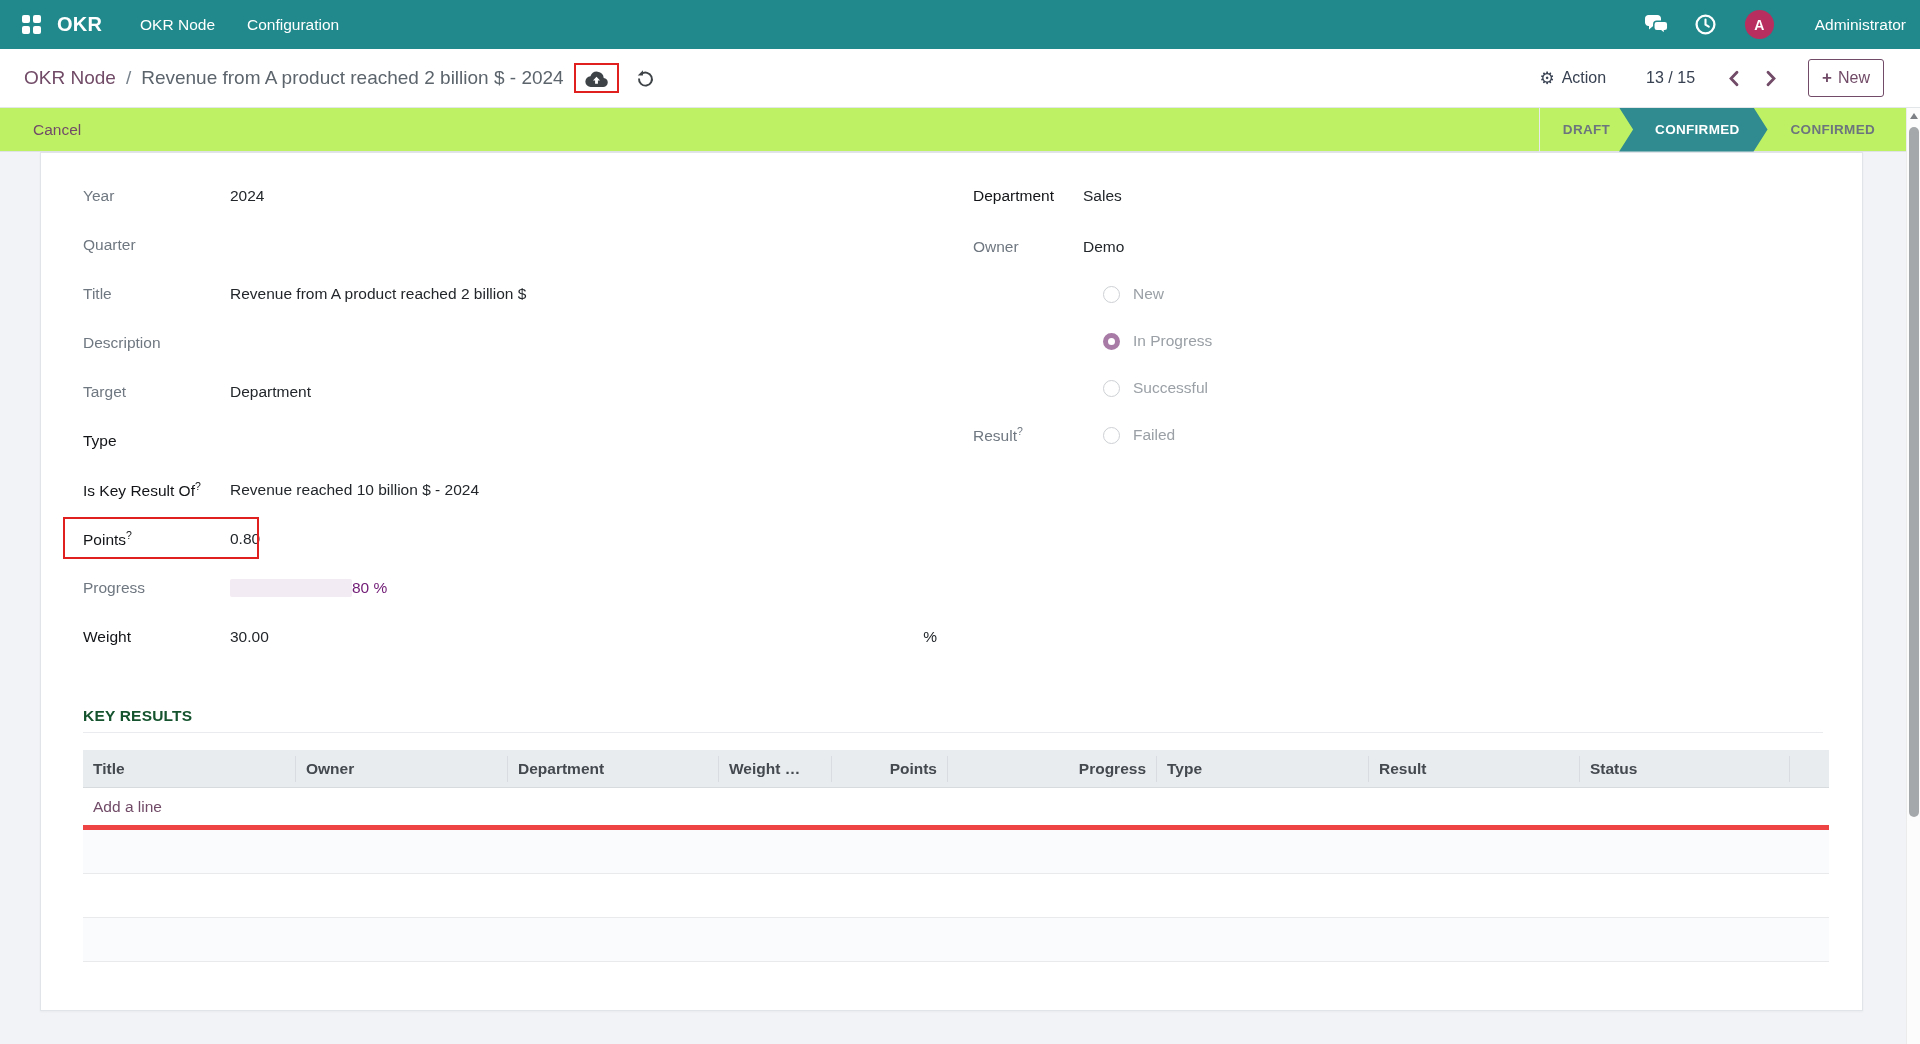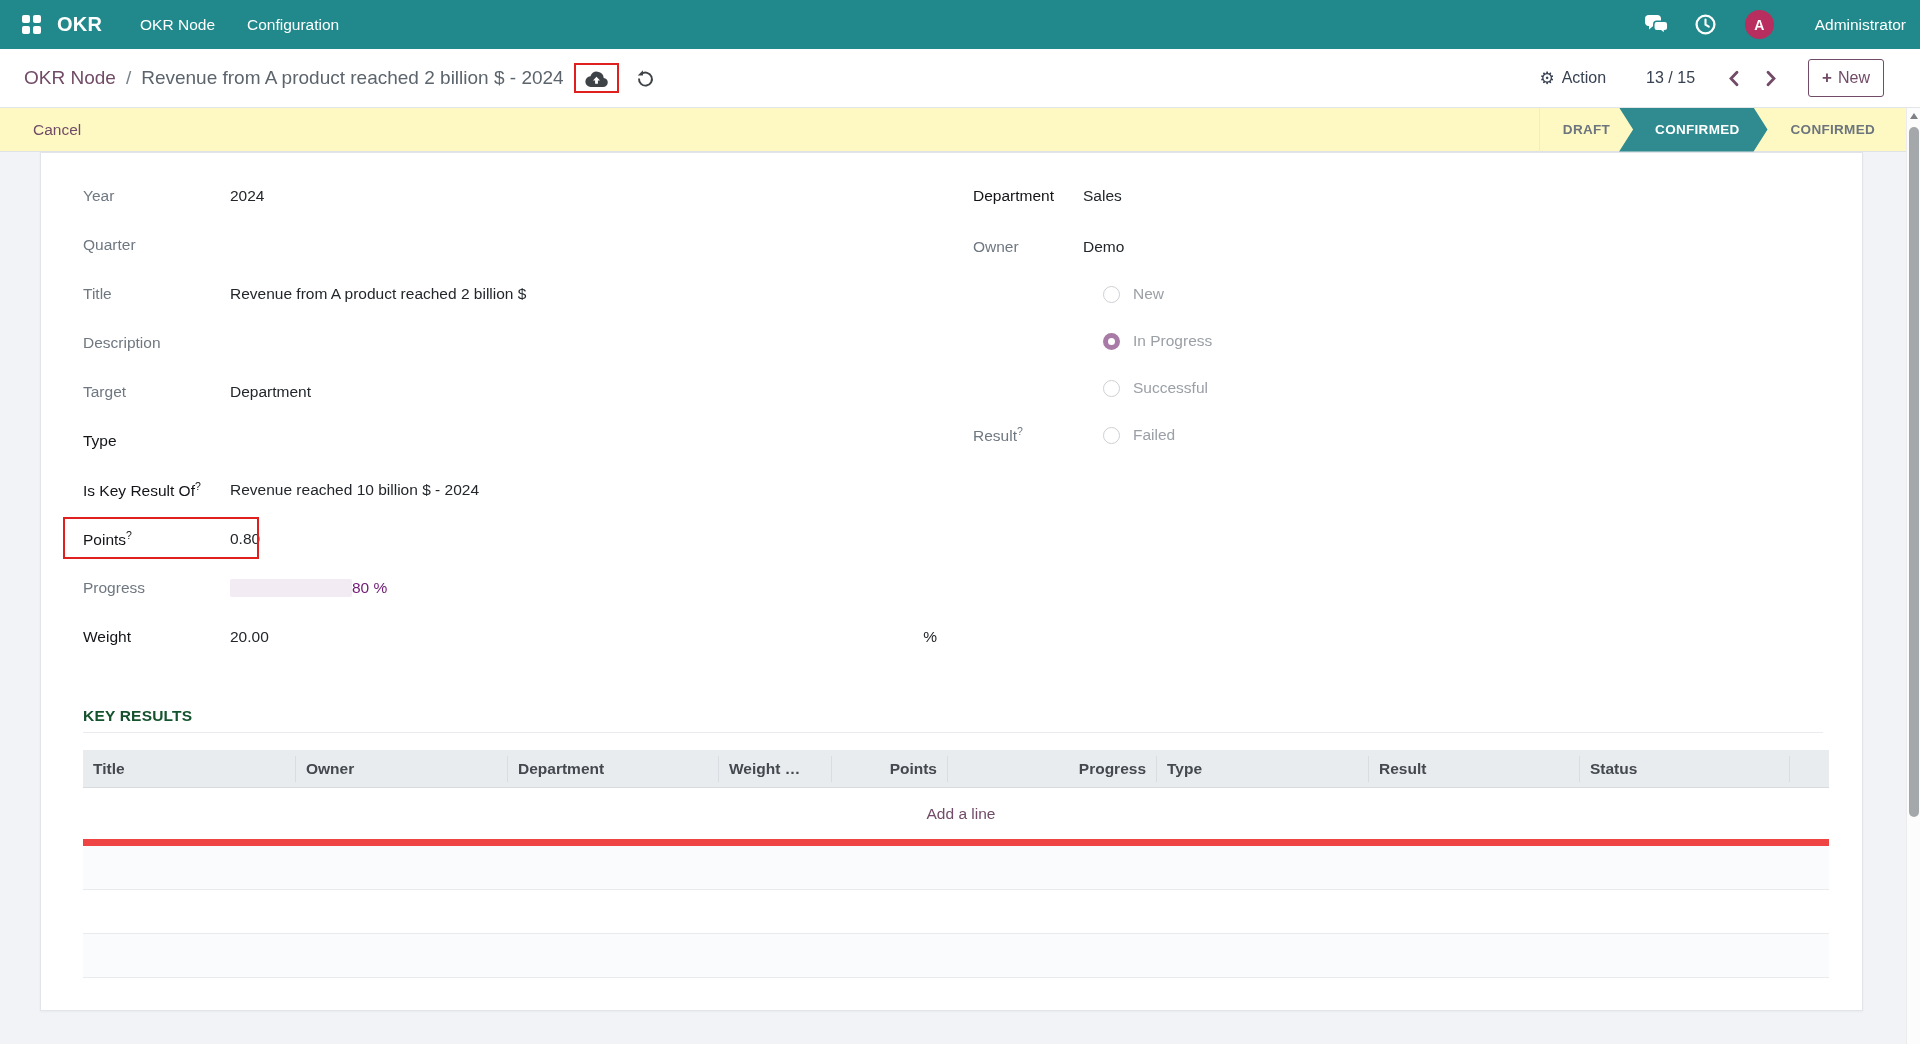--- a/index.html
+++ b/index.html
@@ -36,21 +36,21 @@
     cursor:pointer; }
   .gear { font-size:17px; line-height:1; }
   .pager-value { color:#374151; font-size:16px; margin:0 26px 0 40px; }
   .pager-btn { background:none; border:none; cursor:pointer; padding:4px 7px; display:flex; }
   .btn-new { margin-left:24px; background:#fff; border:1px solid #714B67; border-radius:3px;
     color:#714B67; font-size:16px; padding:8px 13px; cursor:pointer;
     font-family:inherit; display:flex; align-items:center; gap:6px; }
   .btn-new .plus { font-weight:bold; font-size:17px; }
 
   
-  .status-row { height:44px; background:#fef9c3; display:flex; align-items:center;
+  .status-row { height:44px; background:#bef264; display:flex; align-items:center;
     padding-left:33px; border-bottom:1px solid #dfe2e5; }
   .btn-cancel { background:none; border:none; color:#714B67; font-size:15.5px;
     font-family:inherit; cursor:pointer; padding:0; }
   .statusbar { margin-left:auto; height:44px; display:flex; align-items:stretch;
     border-left:1px solid #e7e9eb; margin-right:22px; }
   .stage { font-size:13.5px; font-weight:bold; letter-spacing:.3px; color:#6c757d;
     padding:0 23px; line-height:44px; cursor:pointer; white-space:nowrap; }
   .stage.active { background:#2f8b8f; color:#fff; margin-left:-14px; padding:0 28px 0 36px;
     clip-path:polygon(0 0, calc(100% - 14px) 0, 100% 50%, calc(100% - 14px) 100%, 0 100%, 14px 50%); }
 
@@ -101,22 +101,22 @@
   .kr-table { margin-top:17px; width:1746px; }
   .krt-header { display:flex; background:#e9ecef; height:38px; align-items:center;
     border-bottom:1px solid #d8dbde; }
   .krt-cell { padding:0 10px; font-size:15.5px; color:#43494f; font-weight:bold;
     height:26px; line-height:26px; border-right:1px solid #d9dce0; white-space:nowrap;
     overflow:hidden; text-overflow:ellipsis; cursor:pointer; }
   .krt-cell:last-child { border-right:none; cursor:default; }
   .krt-cell.num { text-align:right; }
   .c0{width:213px} .c1{width:212px} .c2{width:211px} .c3{width:113px} .c4{width:116px}
   .c5{width:209px} .c6{width:212px} .c7{width:211px} .c8{width:210px} .c9{width:39px}
-  .krt-addline { height:58px; display:flex; align-items:center; padding-left:10px;
-    border-bottom:7px solid #ef4444;justify-content:center; }
+  .krt-addline { height:42px; display:flex; align-items:center; padding-left:10px;
+    border-bottom:5px solid #ef4444; }
   .addline-link { color:#714B67; font-size:15.5px; cursor:pointer; }
   .krt-empty-row { height:44px; border-bottom:1px solid #e8eaec; }
   .krt-empty-row.stripe { background:#fafbfc; }
 
   
   .scrollbar { position:fixed; top:108px; right:0; width:14px; height:936px;
     background:#fcfcfc; border-left:1px solid #ececec; }
   .scroll-arrow { width:14px; height:16px; display:flex; align-items:center;
     justify-content:center; cursor:pointer; }
   .scroll-arrow .tri { width:0; height:0; border-left:4px solid transparent;
@@ -252,21 +252,21 @@
           <span class="field-value">
             <span class="progressbar">
               <span class="fill" style="width: 80%;"></span>
             </span>
             <span class="progress-text">80 %</span>
           </span>
         </div>
         <div class="field-row">
           <span class="field-label strong">Weight</span>
           <span class="field-value">
-            <span>20.00</span>
+            <span>30.00</span>
             <span class="suffix-pct">%</span>
           </span>
         </div>
       </div>
 
       <div class="form-col-right">
         <div class="field-row" style="margin-bottom:25px;">
           <span class="field-label strong">Department</span>
           <span class="field-value">Sales</span>
         </div>

